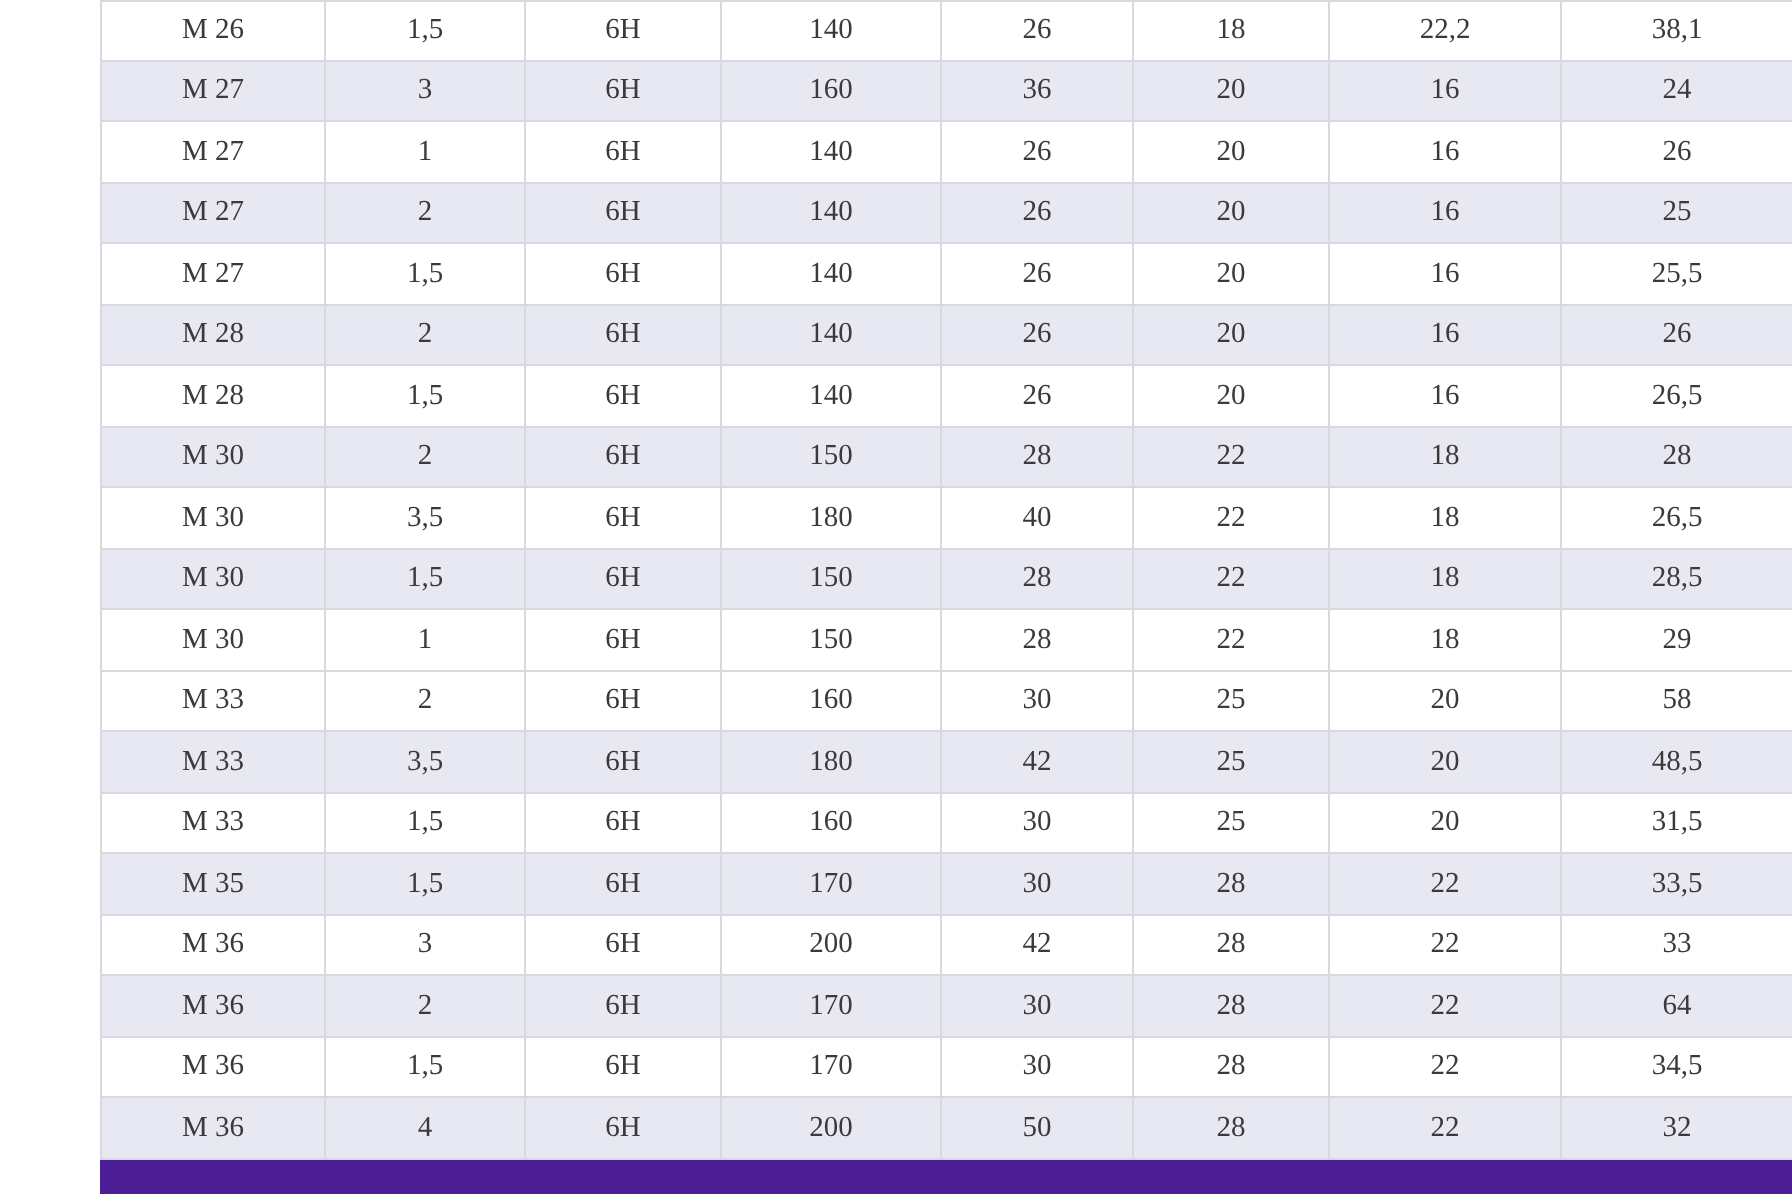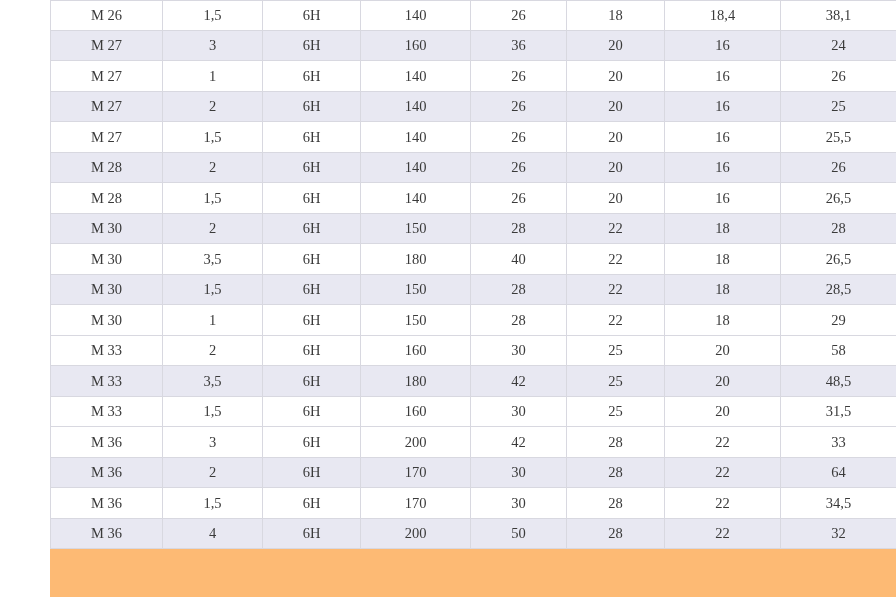--- a/index.html
+++ b/index.html
@@ -11,21 +11,21 @@
     width: 896px;
     height: 597px;
     font-family: "Liberation Serif", serif;
     color: #333333;
     overflow: hidden;
   }
   #page {
     width: 896px;
     height: 597px;
     position: relative;
-    background: #fdba74;
+    background: #4c1d95;
   }
   table.spec-table {
     border-collapse: collapse;
     table-layout: fixed;
     width: 846px;
     margin-left: 50px;
     margin-top: 0;
   }
   table.spec-table col.c0 { width: 112px; }
   table.spec-table col.c1 { width: 100px; }
@@ -92,21 +92,21 @@
         <col class="c7">
     </colgroup>
     <tbody>
         <tr class="even">
           <td>M 26</td>
           <td>1,5</td>
           <td>6H</td>
           <td>140</td>
           <td>26</td>
           <td>18</td>
-          <td>18,4</td>
+          <td>22,2</td>
           <td>38,1</td>
         </tr>
         <tr class="odd">
           <td>M 27</td>
           <td>3</td>
           <td>6H</td>
           <td>160</td>
           <td>36</td>
           <td>20</td>
           <td>16</td>
@@ -224,20 +224,30 @@
         </tr>
         <tr class="even">
           <td>M 33</td>
           <td>1,5</td>
           <td>6H</td>
           <td>160</td>
           <td>30</td>
           <td>25</td>
           <td>20</td>
           <td>31,5</td>
+        </tr>
+        <tr class="odd">
+          <td>M 35</td>
+          <td>1,5</td>
+          <td>6H</td>
+          <td>170</td>
+          <td>30</td>
+          <td>28</td>
+          <td>22</td>
+          <td>33,5</td>
         </tr>
         <tr class="even">
           <td>M 36</td>
           <td>3</td>
           <td>6H</td>
           <td>200</td>
           <td>42</td>
           <td>28</td>
           <td>22</td>
           <td>33</td>

